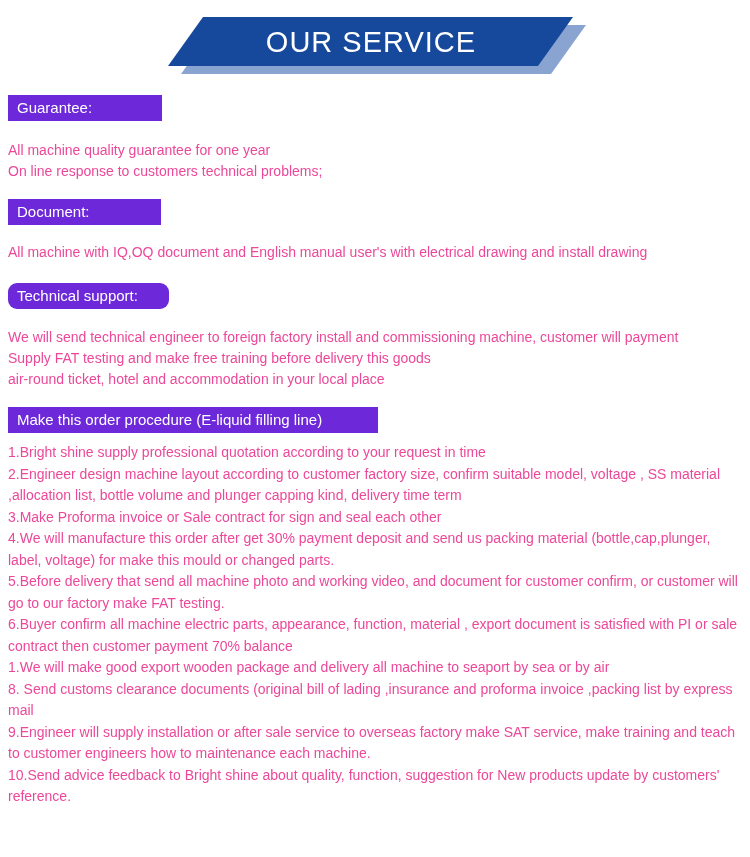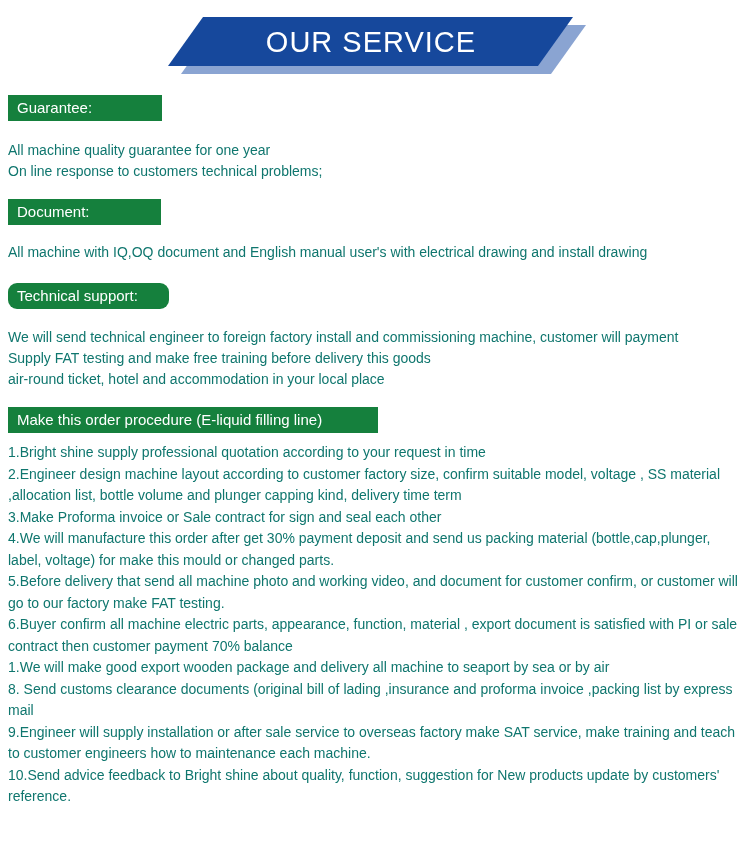--- a/index.html
+++ b/index.html
@@ -23,21 +23,21 @@
   .banner-title {
     font-family: "Liberation Sans", "DejaVu Sans", sans-serif;
     font-size: 29px;
     letter-spacing: 1px;
     fill: #ffffff;
   }
   
   .bar {
     height: 26px;
     line-height: 26px;
-    background: #15803d;
+    background: #6d28d9;
     color: #ffffff;
     font-size: 15px;
     padding-left: 9px;
     box-sizing: border-box;
     margin-left: 8px;
     white-space: nowrap;
     overflow: hidden;
   }
   .bar-guarantee { width: 154px; }
   .bar-document { width: 153px; }
@@ -48,21 +48,21 @@
   .mt-17 { margin-top: 17px; }
   .mt-20 { margin-top: 20px; border-radius: 9px; }
   .mt-18 { margin-top: 18px; }
   .mt-22 { margin-top: 22px; }
   
   .body-text {
     margin-left: 8px;
     margin-right: 4px;
     font-size: 14px;
     line-height: 21px;
-    color: #0f766e;
+    color: #ec4899;
   }
   .body-text .body-line {
     white-space: nowrap;
   }
   .order-list {
     line-height: 21.5px;
     margin-top: 9px;
   }
 </style>
 </head>

